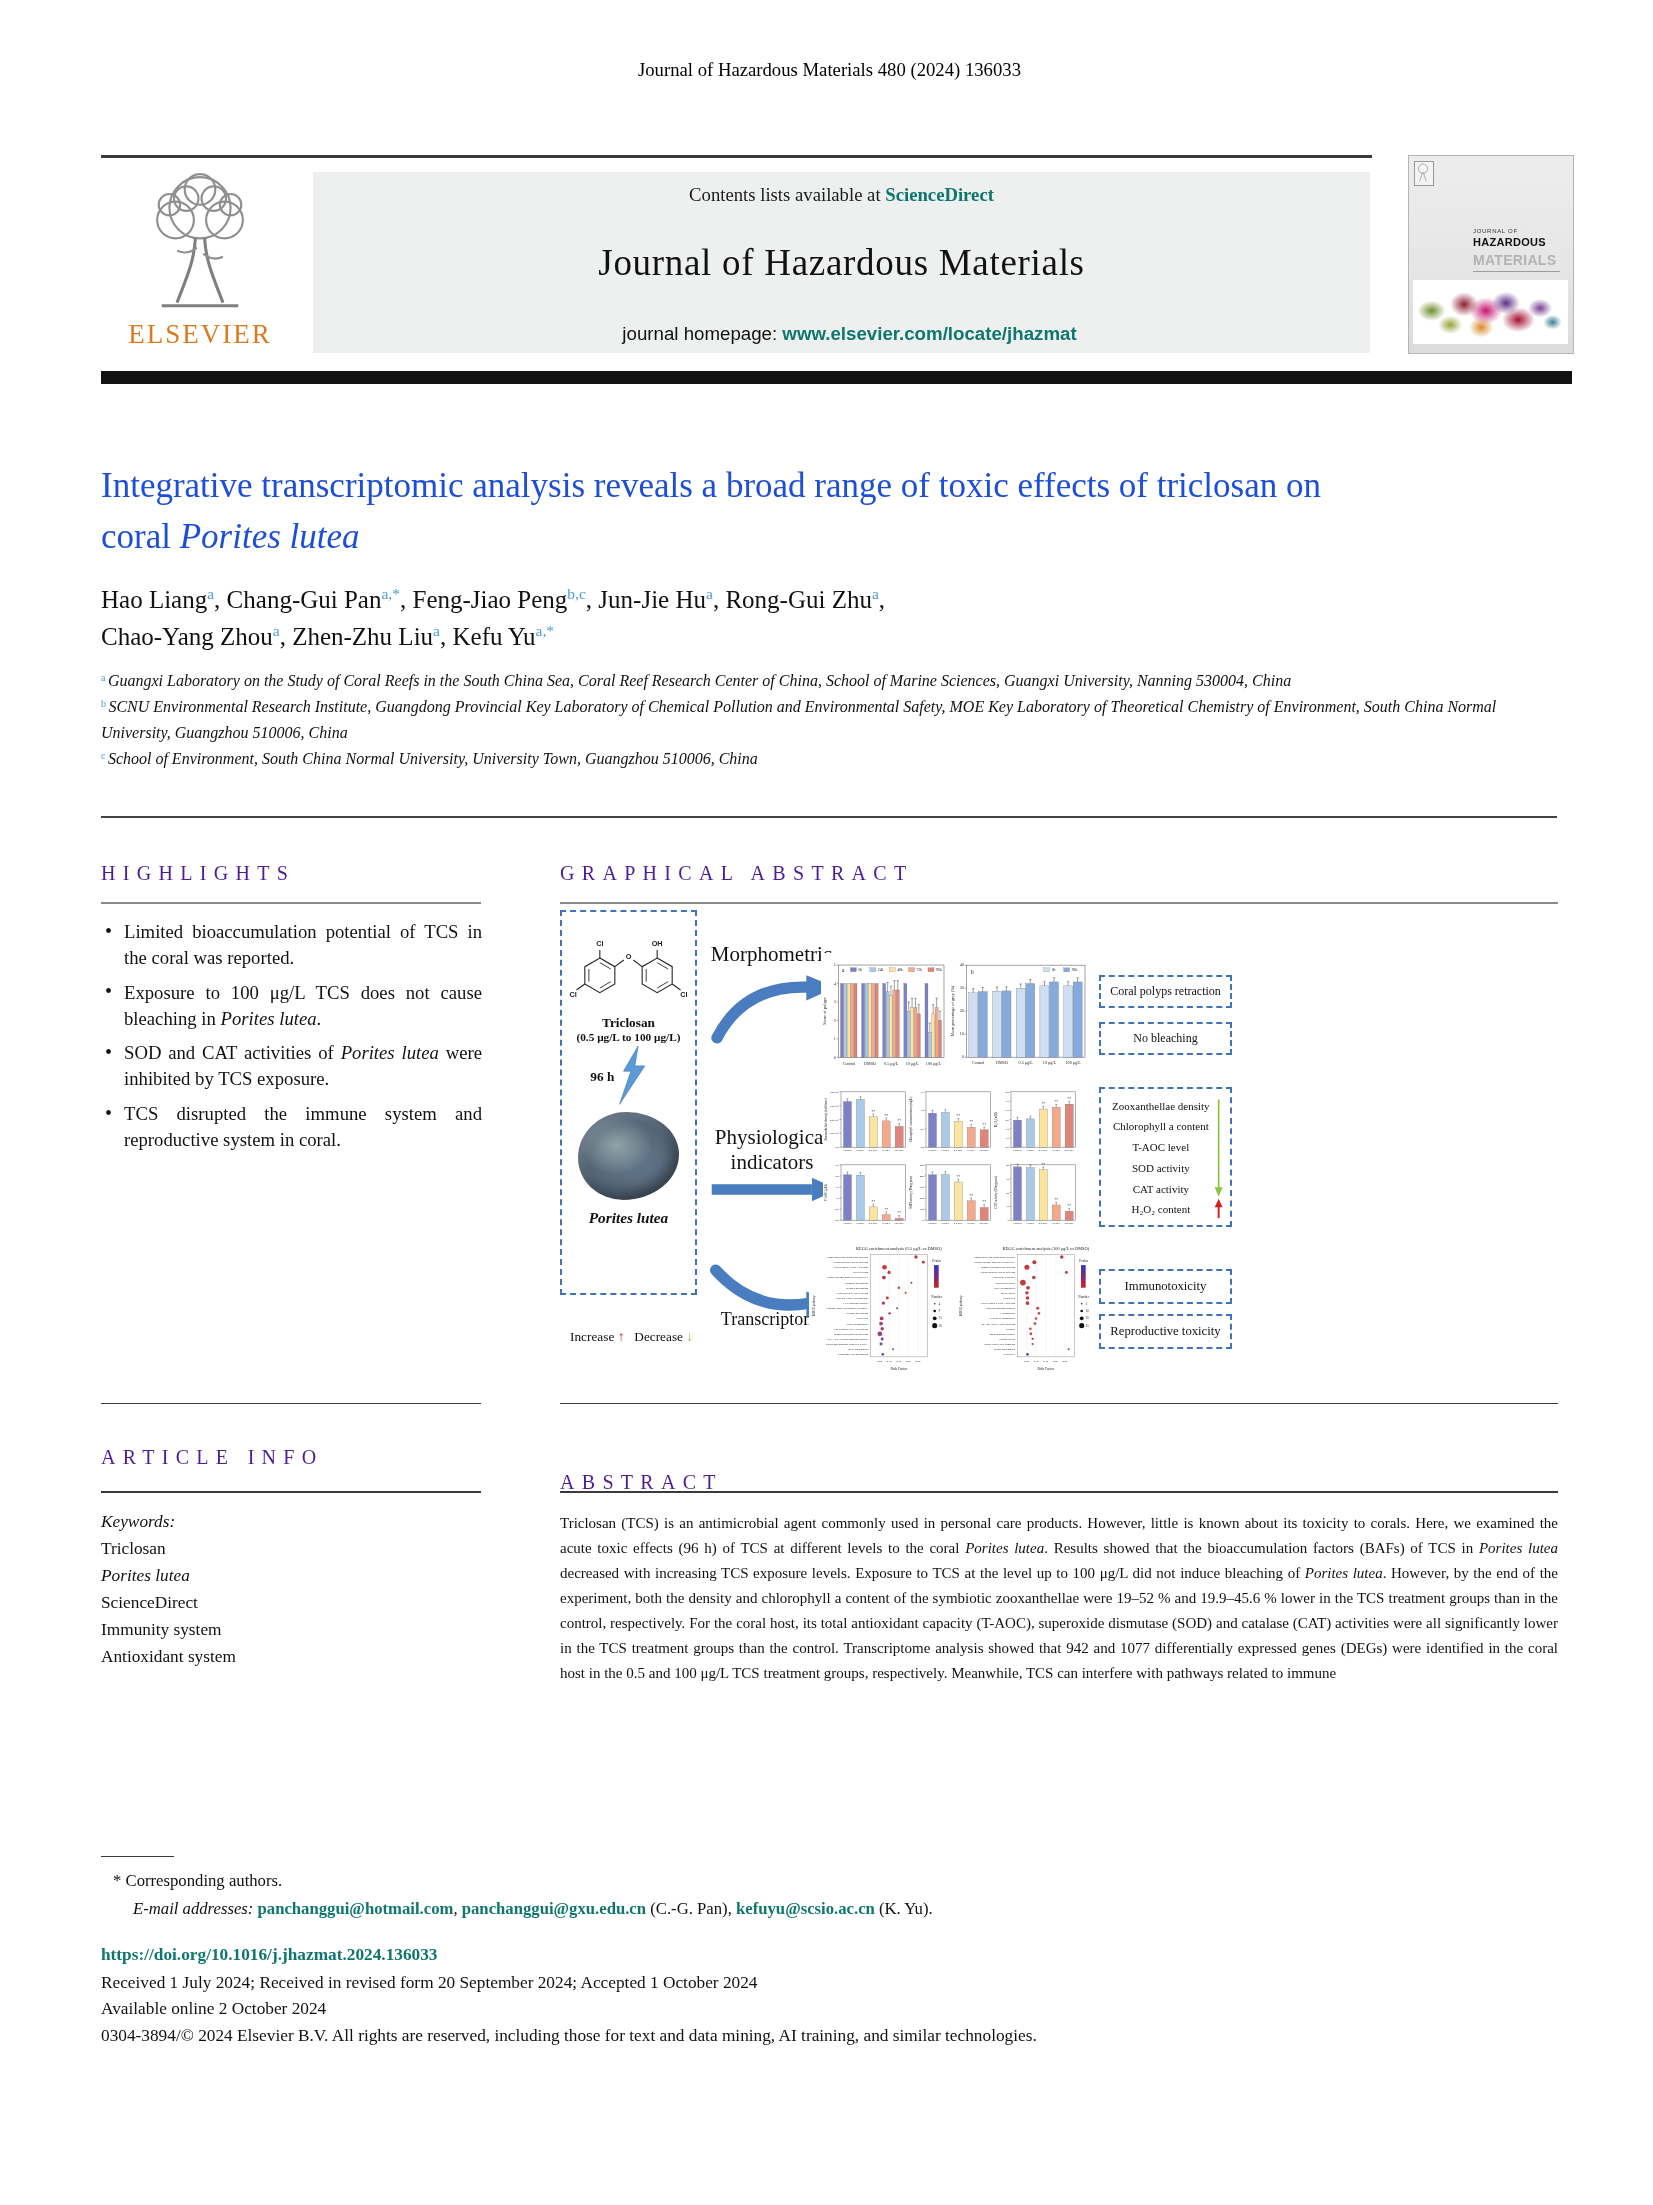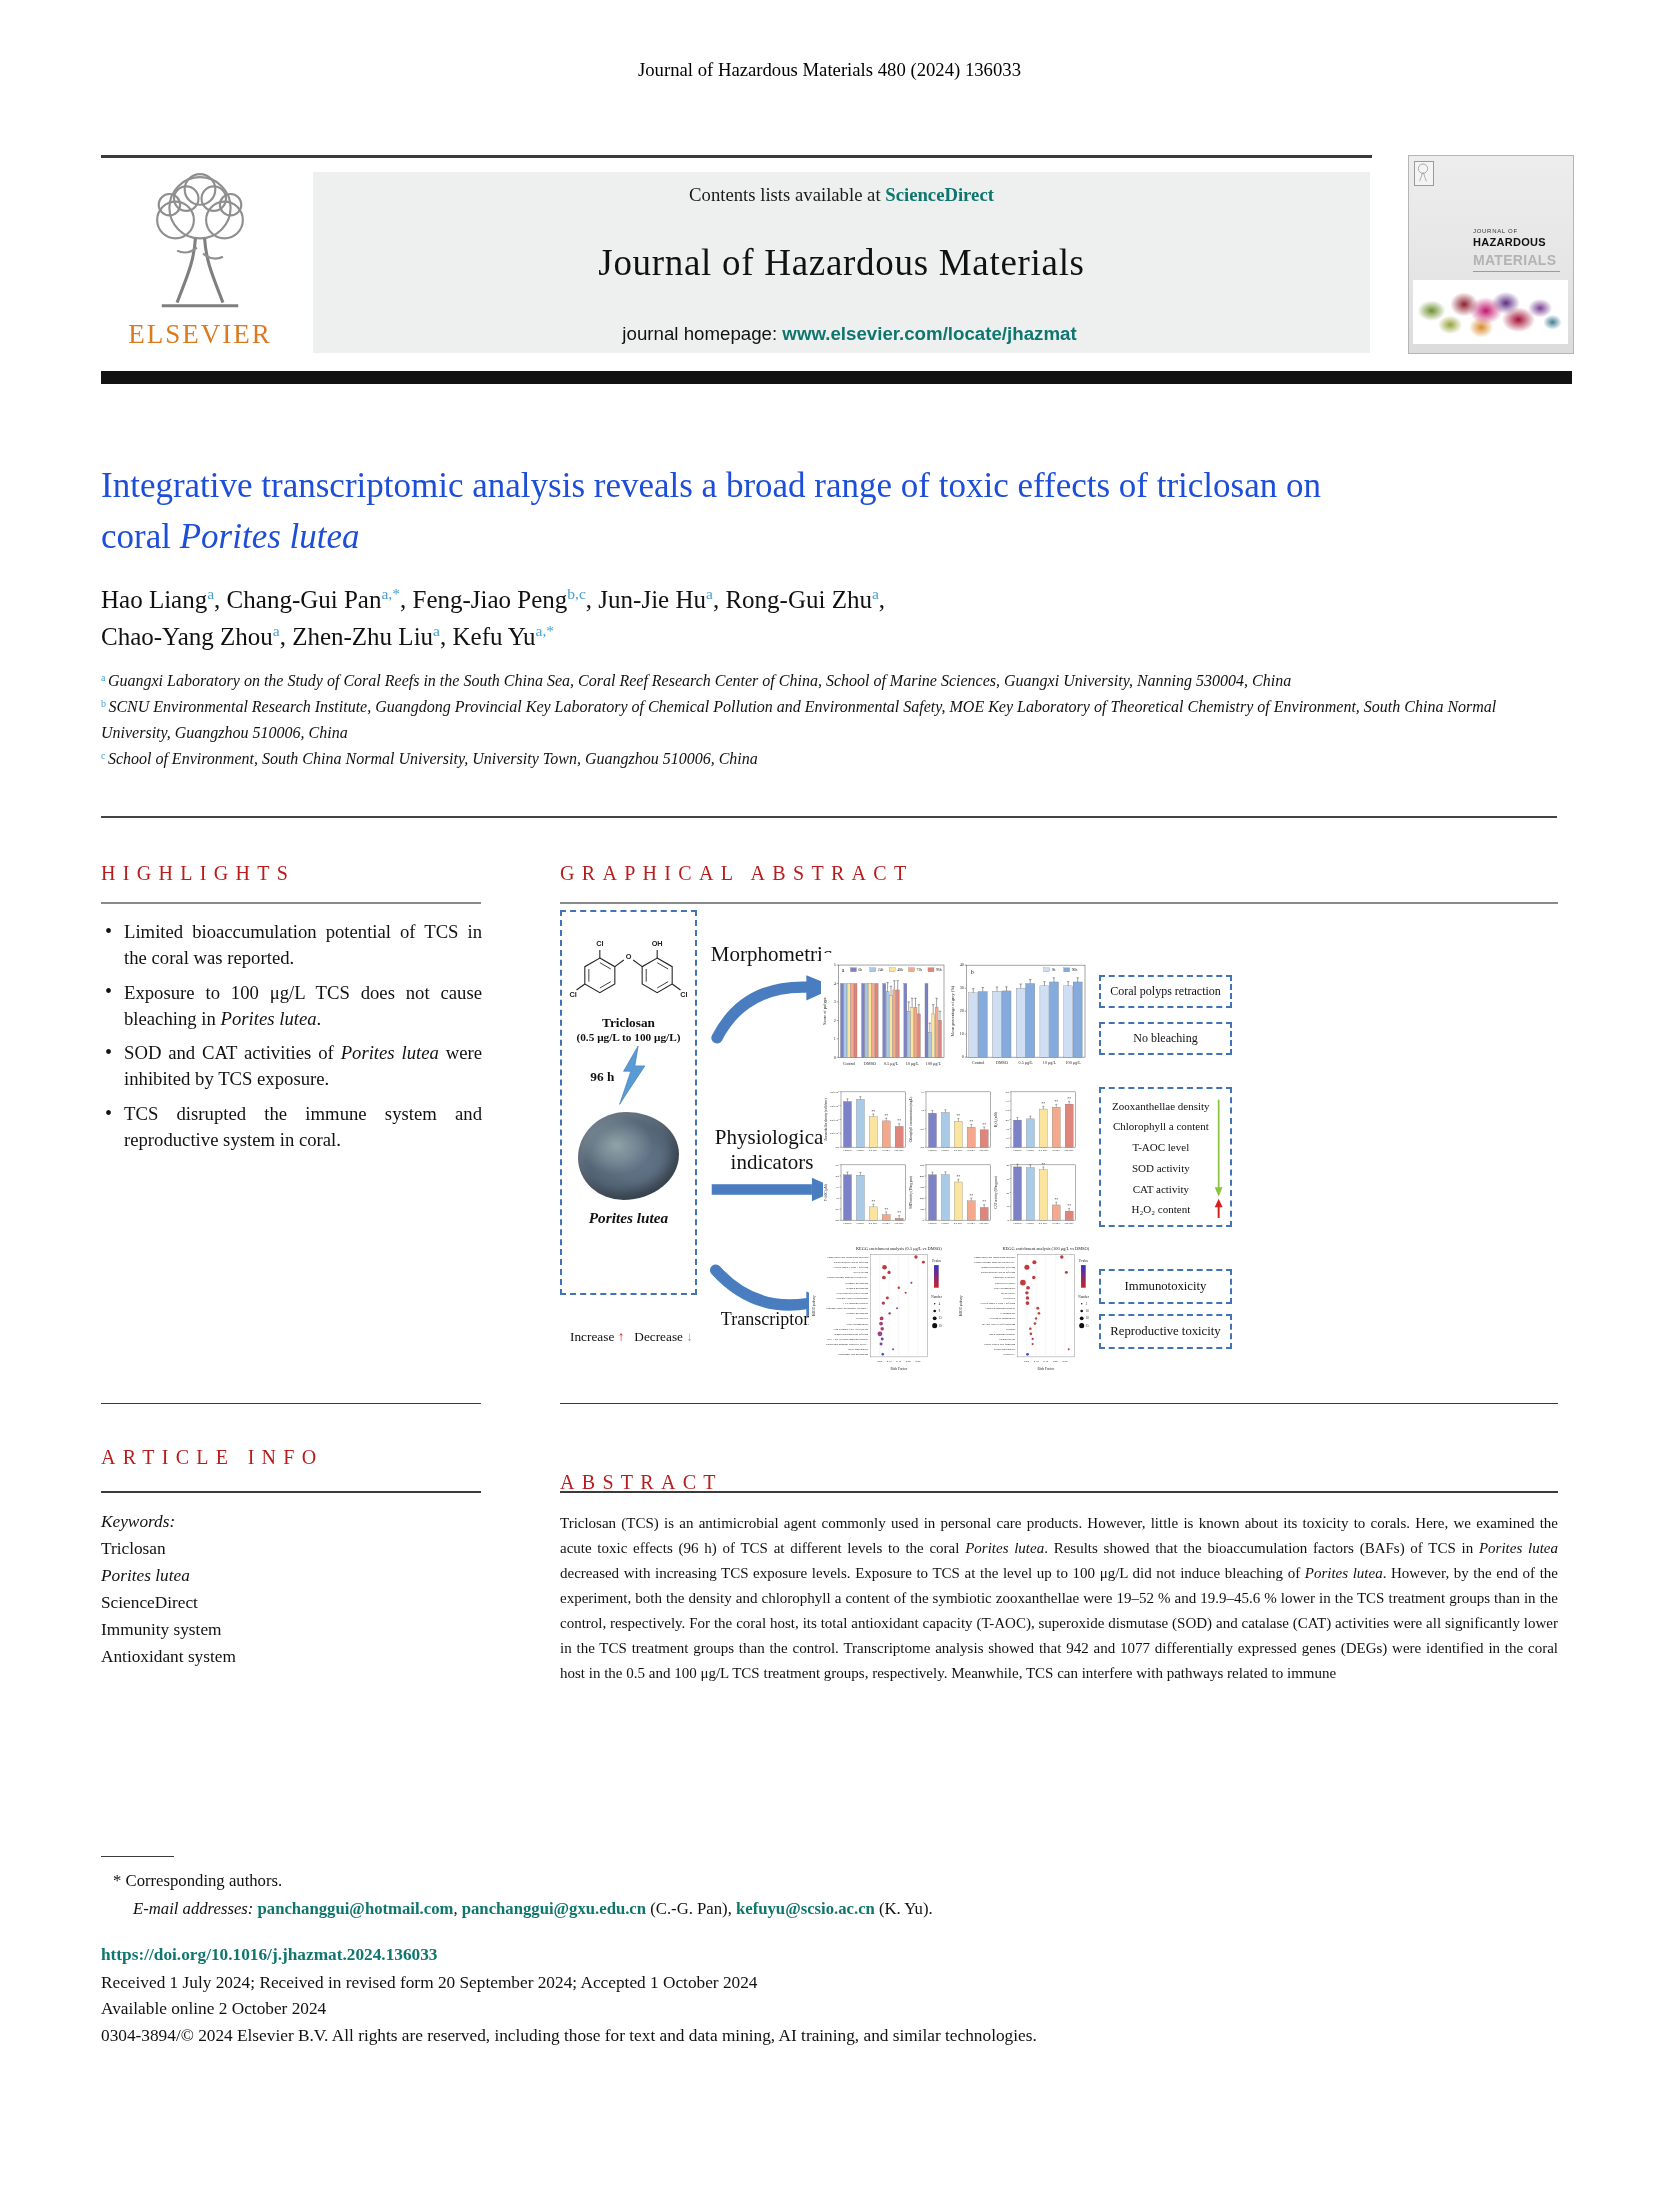--- a/index.html
+++ b/index.html
@@ -42,21 +42,21 @@
     radial-gradient(13.3px 10.7px at 90% 66%,#3f7f8f 0%,rgba(63,127,143,0) 70%),#fff;}
 
   
   .atitle{left:101px;top:460px;width:1254px;font-size:35px;line-height:51px;color:#1d4ed8;}
   .authors{left:101px;top:581px;width:1134px;font-size:25px;line-height:37px;}
   .affils{left:101px;top:668px;width:1456px;font-size:16px;line-height:26px;font-style:italic;}
   .affils .sup{font-style:normal;}
   .fullrule{left:101px;top:816px;width:1456px;height:2px;background:#444;}
 
   
-  .sec-head{font-size:20px;letter-spacing:7.3px;color:#b91c1c;}
+  .sec-head{font-size:20px;letter-spacing:7.3px;color:#4c1d95;}
   .hl-list{left:101px;top:919px;width:381px;font-size:18.7px;line-height:26px;text-align:justify;}
   .hl-item{position:relative;padding-left:23px;margin-bottom:8.7px;}
   .hl-item .dot{position:absolute;left:4px;top:-1.3px;font-size:20px;}
 
   
   .kw{left:101px;top:1508px;width:380px;font-size:17.3px;line-height:27px;}
   .abstract{left:560px;top:1511px;width:998px;font-size:15px;line-height:25px;text-align:justify;}
 
   
   .fnote{font-size:16.7px;line-height:27px;}

